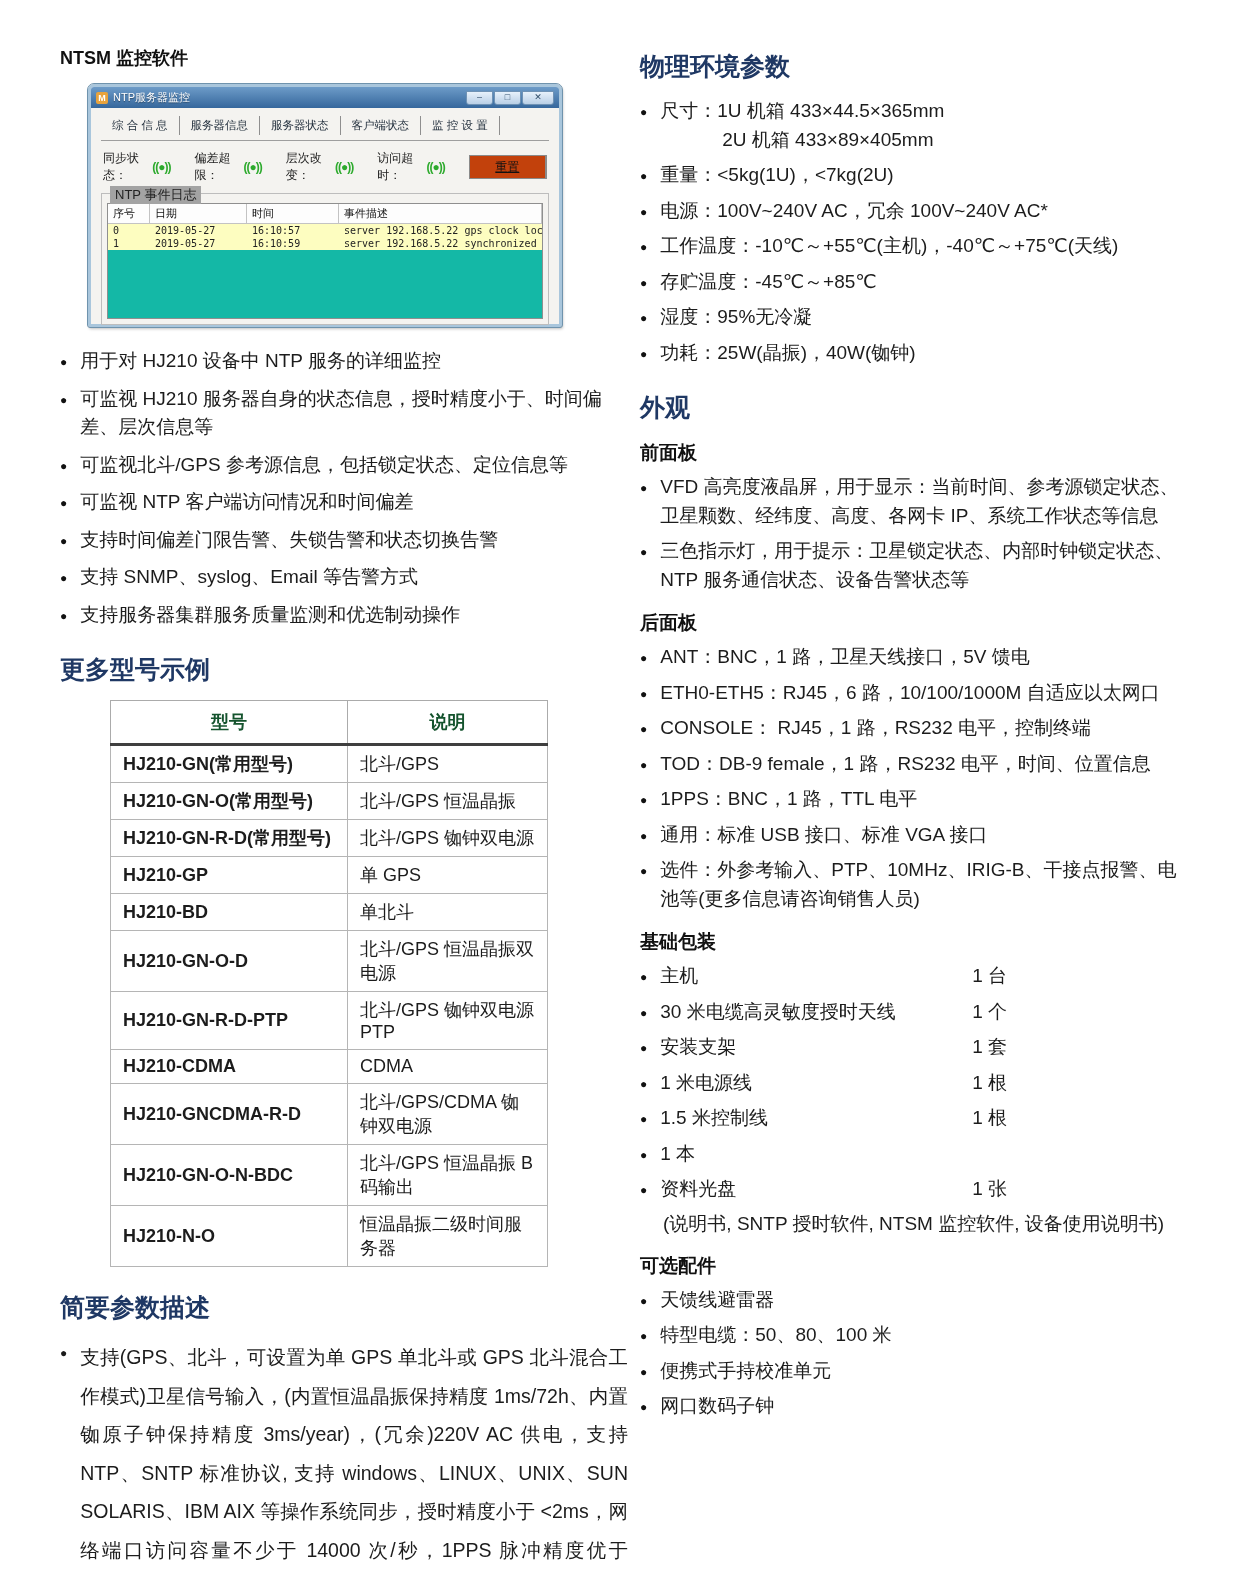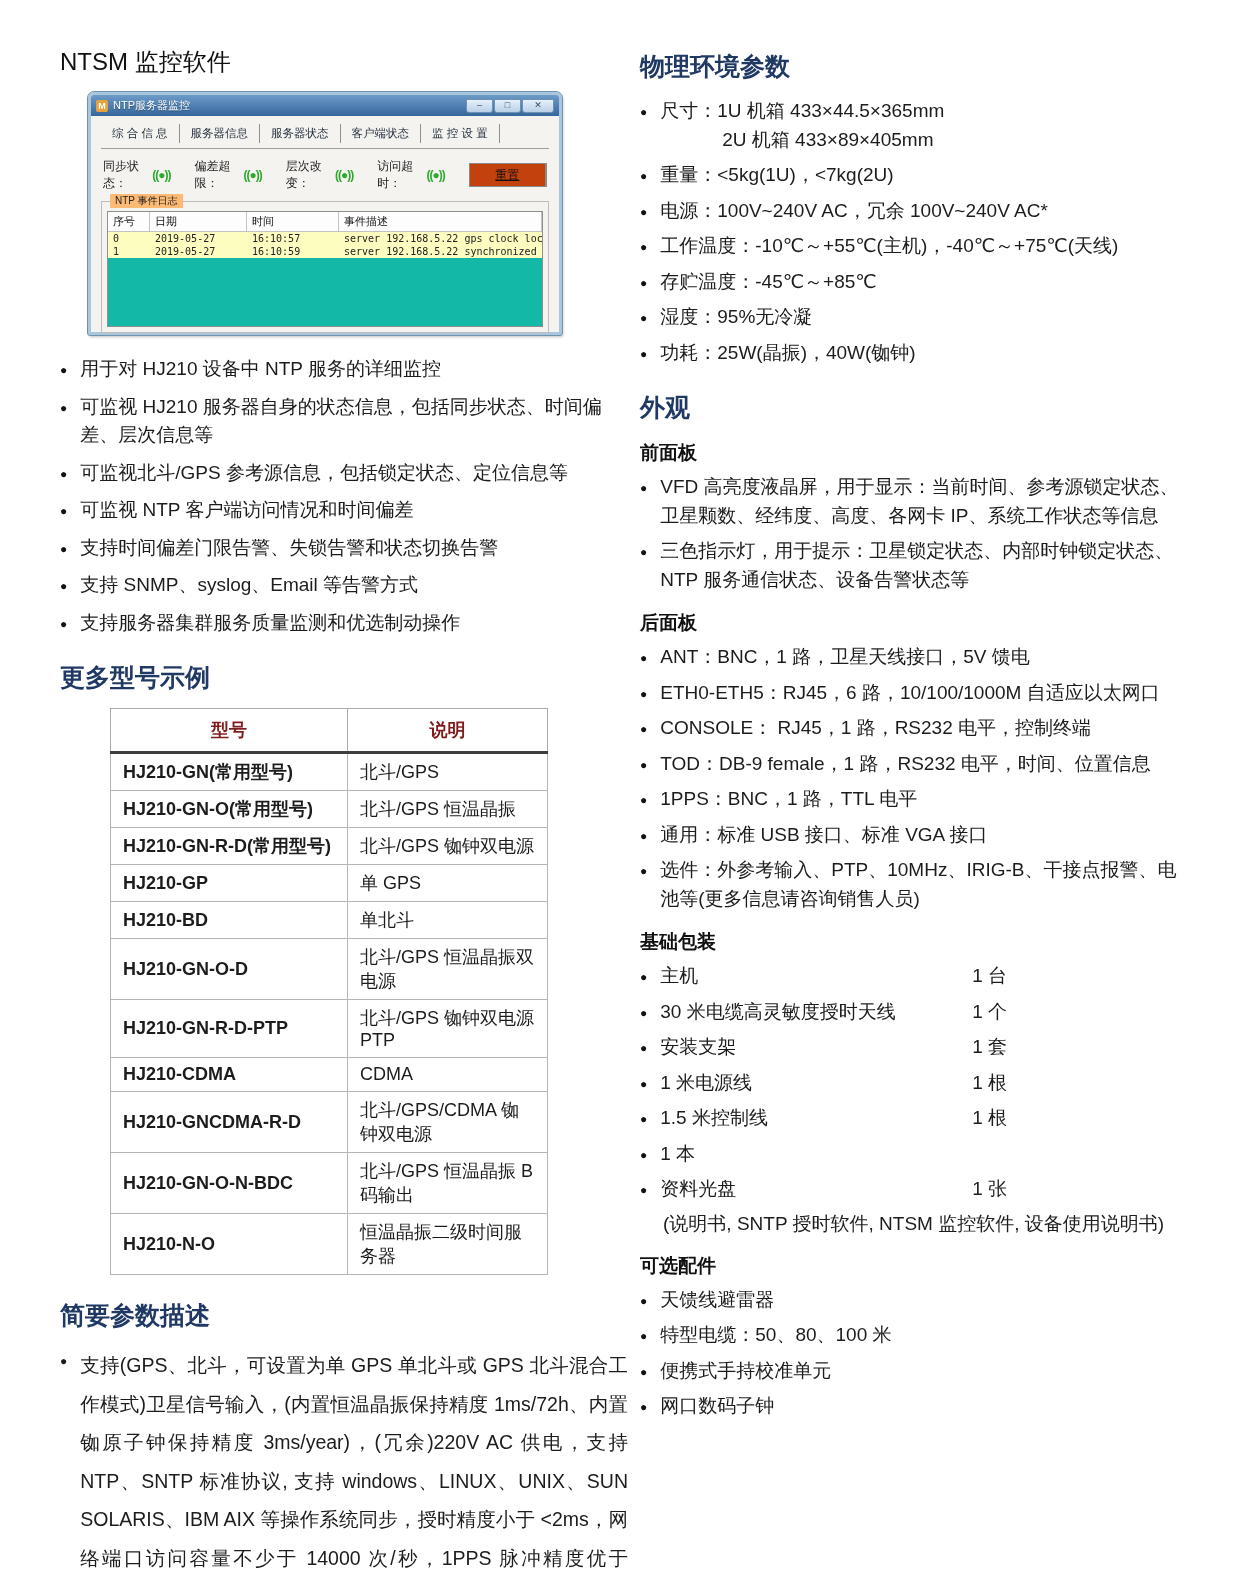--- a/index.html
+++ b/index.html
@@ -5,21 +5,21 @@
   html,body { margin:0; padding:0; background:#ffffff; }
   body {
     width:1240px; height:1572px; position:relative; overflow:hidden;
     font-family:"Liberation Sans","DejaVu Sans",sans-serif; color:#1a1a1a;
     -webkit-font-smoothing:antialiased;
   }
   .page { display:flex; padding:36px 50px 0 60px; }
   .col-left  { width:568px; flex:none; }
   .col-right { width:552px; flex:none; margin-left:12px; }
 
-  .doc-heading { font-size:24px; font-weight:normal; color:#111; margin:10px 0 14px 0; }
+  .doc-heading { font-size:18px; font-weight:bold; color:#111; margin:10px 0 14px 0; }
   .section-title { font-size:25px; font-weight:bold; color:#1f3864; margin:24px 0 14px 0; }
   .sub-title { font-size:19px; font-weight:bold; color:#111; margin:16px 0 6px 0; }
 
   .blist { margin:4px 0; }
   .bitem { display:flex; gap:13px; font-size:19px; line-height:1.5; margin:9px 0; color:#1c1c1c; }
   .bitem .dot { flex:none; font-size:12px; padding-top:6px; color:#111; }
   .bitem .btext { flex:1; }
   .tight .bitem { margin:7px 0; }
   .sub-line { margin-left:62px; }
 
@@ -41,31 +41,31 @@
   .win-btn.close { width:32px; }
   .tabs-row { display:flex; align-items:center; margin:8px 10px 0 10px; border-bottom:1px solid #9e9e9e; padding-bottom:5px; }
   .tab { font-size:11.5px; color:#1f2c3a; padding:2px 11px; border-right:1px solid #8f8f8f; white-space:nowrap; }
   .status-row { display:flex; align-items:center; padding:9px 12px 7px 12px; }
   .status-item { display:flex; align-items:center; gap:4px; margin-right:24px; font-size:12px; color:#222; }
   .signal { color:#2daa2d; font-weight:bold; font-size:12px; letter-spacing:-1px; white-space:nowrap; }
   .reset-btn { margin-left:auto; width:92px; height:22px; border:1px solid #8a8a8a; border-right-width:2px;
     background:#c2410c; font-size:12px; color:#111; display:flex; align-items:center; justify-content:center;
     text-decoration:underline; }
   .log-group { margin:2px 10px 0 10px; border:1px solid #bdbdbd; position:relative; padding:9px 5px 5px 5px; height:132px; box-sizing:border-box; }
-  .log-legend { position:absolute; top:-8px; left:8px; background:#fdba74; padding:0 5px; font-size:10px; color:#222; }
+  .log-legend { position:absolute; top:-8px; left:8px; background:#a3a3a3; padding:0 5px; font-size:13px; color:#222; }
   .log-list { border:1px solid #8f8f8f; background:#14b8a6; height:100%; box-sizing:border-box; overflow:hidden; }
   .log-header { display:flex; font-size:11px; color:#111; border-bottom:1px solid #c3c3c3; background:#fdfdfd; }
   .log-header span { padding:2px 5px; border-right:1px solid #c3c3c3; box-sizing:border-box; white-space:nowrap; }
   .lc0 { width:42px; flex:none; } .lc1 { width:97px; flex:none; } .lc2 { width:92px; flex:none; } .lc3 { flex:1; }
   .log-row { display:flex; background:#fdfdc0; font-family:"DejaVu Sans Mono",monospace; font-size:10px; color:#222; }
   .log-row span { padding:1px 5px; box-sizing:border-box; white-space:nowrap; overflow:hidden; }
 
   
   .models-table { border-collapse:collapse; margin:6px 0 0 50px; width:438px; font-size:18px; }
-  .models-table th { border:1px solid #ababab; border-bottom:3px solid #3f3f3f; padding:9px 6px; font-weight:bold; text-align:center; color:#7f1d1d; }
+  .models-table th { border:1px solid #ababab; border-bottom:3px solid #3f3f3f; padding:9px 6px; font-weight:bold; text-align:center; color:#14532d; }
   .models-table td { border:1px solid #b5b5b5; padding:6px 12px; color:#1c1c1c; }
   .models-table td.model { font-weight:bold; width:212px; }
 
   
   .para { display:flex; gap:13px; margin-top:10px; }
   .para .dot { flex:none; font-size:12px; padding-top:8px; }
   .para .ptext { flex:1; font-size:19.5px; line-height:1.98; text-align:justify; color:#1c1c1c; }
 
   
   .col-right .section-title:first-child { margin-top:14px; }
@@ -144,21 +144,21 @@
       </div>
     </div>
 
     <div class="blist">
       <div class="bitem">
           <span class="dot">●</span>
           <span class="btext">用于对 HJ210 设备中 NTP 服务的详细监控</span>
         </div>
       <div class="bitem">
           <span class="dot">●</span>
-          <span class="btext">可监视 HJ210 服务器自身的状态信息，包括同步状态、时间偏差、层次信息等</span>
+          <span class="btext">可监视 HJ210 服务器自身的状态信息，授时精度小于、时间偏差、层次信息等</span>
         </div>
       <div class="bitem">
           <span class="dot">●</span>
           <span class="btext">可监视北斗/GPS 参考源信息，包括锁定状态、定位信息等</span>
         </div>
       <div class="bitem">
           <span class="dot">●</span>
           <span class="btext">可监视 NTP 客户端访问情况和时间偏差</span>
         </div>
       <div class="bitem">

